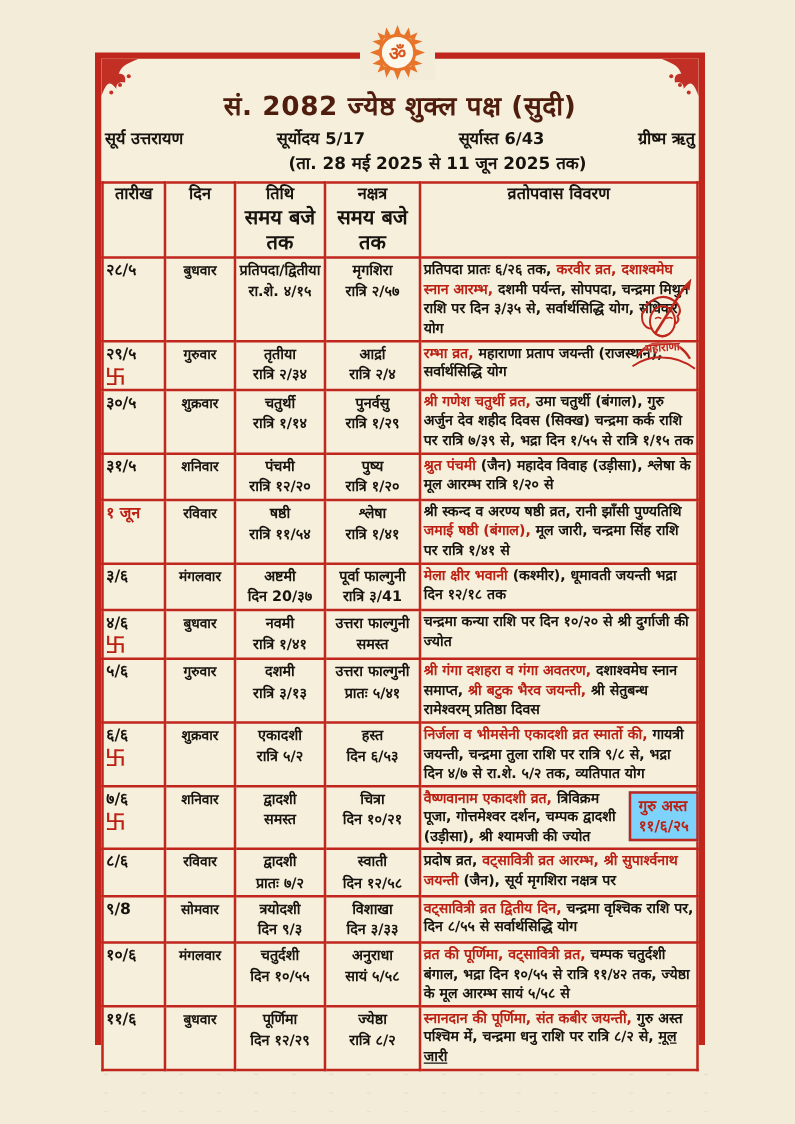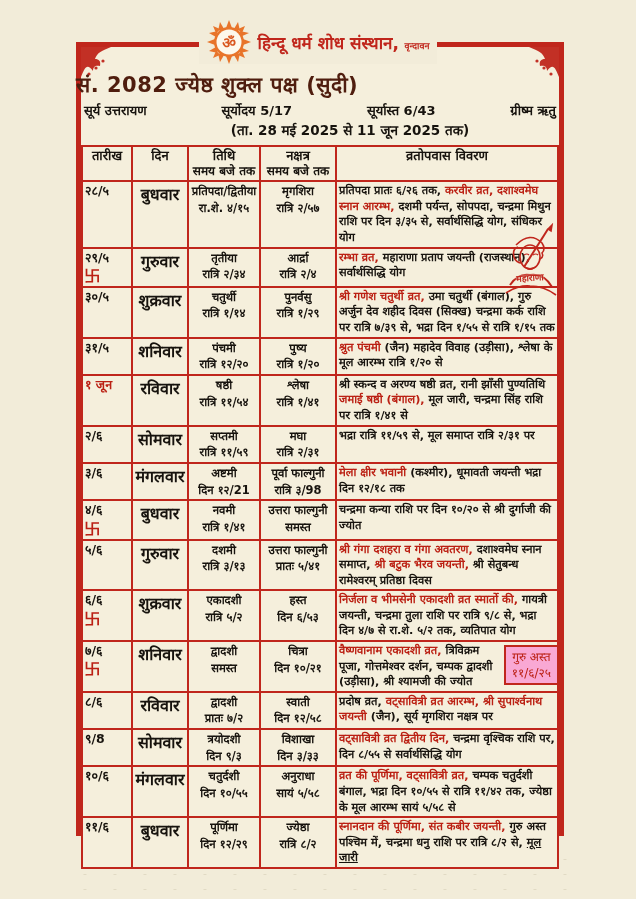--- a/index.html
+++ b/index.html
@@ -28,21 +28,21 @@
   }
   .logo-center{
     background:#f2ecd9;display:flex;align-items:center;gap:7px;padding:0 8px;
   }
   .om-burst{width:44px;height:44px;flex:0 0 auto;}
   .org-line{white-space:nowrap;color:#c0261c;font-weight:bold;}
   .org-name{font-size:17px;}
   .org-city{font-size:9px;}
   
   .page-title{
-    position:absolute;top:70px;left:76px;width:488px;
+    position:absolute;top:70px;left:76px;width:488px;text-align:center;
     font-size:21px;font-weight:bold;color:#4f1d0e;letter-spacing:.5px;z-index:2;
   }
   .info-row{
     position:absolute;top:101px;left:84px;width:472px;
     display:flex;justify-content:space-between;
     font-size:13px;font-weight:bold;color:#17130e;z-index:2;gap:24px;
   }
   .date-range{
     position:absolute;top:121px;left:76px;width:548px;text-align:center;
     font-size:13.5px;font-weight:bold;color:#17130e;z-index:2;
@@ -54,34 +54,34 @@
     background:#f5efdc;
   }
   table.cal th,table.cal td{
     border:2px solid #c0261c;
     padding:1px 2px;vertical-align:top;
     font-weight:bold;color:#17130e;
   }
   col.c-date{width:50px;} col.c-day{width:56px;} col.c-tithi{width:72px;}
   col.c-nak{width:76px;} col.c-det{width:auto;}
   th{font-size:13px;line-height:1.25;text-align:center;vertical-align:middle;}
-  th .sub{font-size:12px;}
+  th .sub{font-size:16px;}
   td.date{font-size:12.5px;line-height:1.3;}
-  td.day{font-size:16px;text-align:center;padding-top:3px;}
+  td.day{font-size:11px;text-align:center;padding-top:3px;}
   td.tithi,td.nak{font-size:11.5px;text-align:center;line-height:1.45;padding-top:3px;}
   td.det{font-size:11.3px;line-height:1.38;padding:2px 3px 3px 5px;}
   .red{color:#bb2013;}
   .u{text-decoration:underline;}
   .swastika{display:block;color:#bb2013;font-size:15px;line-height:1.2;margin-top:1px;}
   .date-red{color:#bb2013;}
   
   .guru-box{
     float:right;border:2.5px solid #c0261c;color:#bb2013;
-    text-align:center;font-size:12px;line-height:1.35;font-weight:normal;
-    padding:2px 6px;margin:2px -4px 2px 5px;background:#f9a8d4;
+    font-size:12px;line-height:1.35;font-weight:bold;
+    padding:2px 6px;margin:2px -4px 2px 5px;background:#7dd3fc;
   }
   
   .maharana{position:absolute;left:498px;top:223px;width:64px;height:80px;z-index:4;}
   .maharana svg{display:block;}
   .maharana-label{
     position:absolute;left:2px;top:48px;width:60px;text-align:center;
     color:#c0261c;font-size:9px;font-weight:bold;transform:rotate(-4deg);
     text-shadow:0 0 2px #f5efdc;
   }
   
@@ -151,21 +151,20 @@
             <polygon points="2,31 9,27 11,33"></polygon>
               <polygon points="42,31 33,27 33,33"></polygon>
             <polygon points="13,42 11,33 17,35"></polygon>
               <polygon points="31,42 27,35 33,33"></polygon>
           </g>
           <circle cx="22" cy="22" r="15" fill="#e8742a"></circle>
           <circle cx="22" cy="22" r="12.5" fill="#fdf8ec"></circle>
           <text x="22" y="28" text-anchor="middle" font-size="15" font-weight="bold" fill="#d9571f" font-family="'DejaVu Sans',sans-serif">ॐ</text>
         </svg>
       </span>
-      <span class="org-line"><span class="org-name">हिन्दू धर्म शोध संस्थान,</span> <span class="org-city">वृन्दावन</span></span>
     </div>
   </div>
 
   <div class="page-title">सं. 2082 ज्येष्ठ शुक्ल पक्ष (सुदी)</div>
   <div class="info-row">
     <span>सूर्य उत्तरायण</span>
     <span>सूर्योदय 5/17</span>
     <span>सूर्यास्त 6/43</span>
     <span>ग्रीष्म ऋतु</span>
   </div>
@@ -260,42 +259,29 @@
             <div>षष्ठी</div>
             <div>रात्रि ११/५४</div>
           </td>
           <td class="nak">
             <div>श्लेषा</div>
             <div>रात्रि १/४१</div>
           </td>
           <td class="det"><span class="">श्री स्कन्द व अरण्य षष्ठी व्रत, रानी झाँसी पुण्यतिथि </span><span class="red ">जमाई षष्ठी (बंगाल),</span><span class=""> मूल जारी, चन्द्रमा सिंह राशि पर रात्रि १/४१ से</span></td>
         </tr>
         <tr>
-          <td class="date"><span>२/६</span></td>
-          <td class="day">सोमवार</td>
-          <td class="tithi">
-            <div>सप्तमी</div>
-            <div>रात्रि ११/५९</div>
-          </td>
-          <td class="nak">
-            <div>मघा</div>
-            <div>रात्रि २/३१</div>
-          </td>
-          <td class="det"><span class="">भद्रा रात्रि ११/५९ से, मूल समाप्त रात्रि २/३१ पर</span></td>
-        </tr>
-        <tr>
           <td class="date"><span>३/६</span></td>
           <td class="day">मंगलवार</td>
           <td class="tithi">
             <div>अष्टमी</div>
-            <div>दिन १२/21</div>
+            <div>दिन 20/३७</div>
           </td>
           <td class="nak">
             <div>पूर्वा फाल्गुनी</div>
-            <div>रात्रि ३/98</div>
+            <div>रात्रि ३/41</div>
           </td>
           <td class="det"><span class="red ">मेला क्षीर भवानी</span><span class=""> (कश्मीर), धूमावती जयन्ती भद्रा दिन १२/१८ तक</span></td>
         </tr>
         <tr>
           <td class="date"><span>४/६</span><span class="swastika">卐</span></td>
           <td class="day">बुधवार</td>
           <td class="tithi">
             <div>नवमी</div>
             <div>रात्रि १/४१</div>
           </td>

